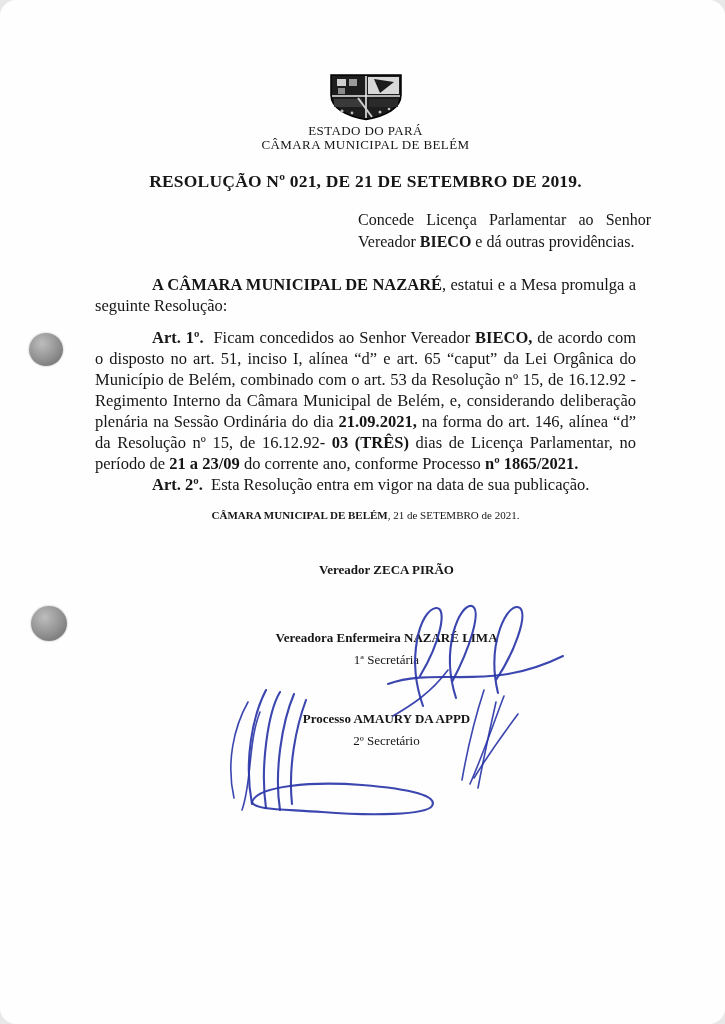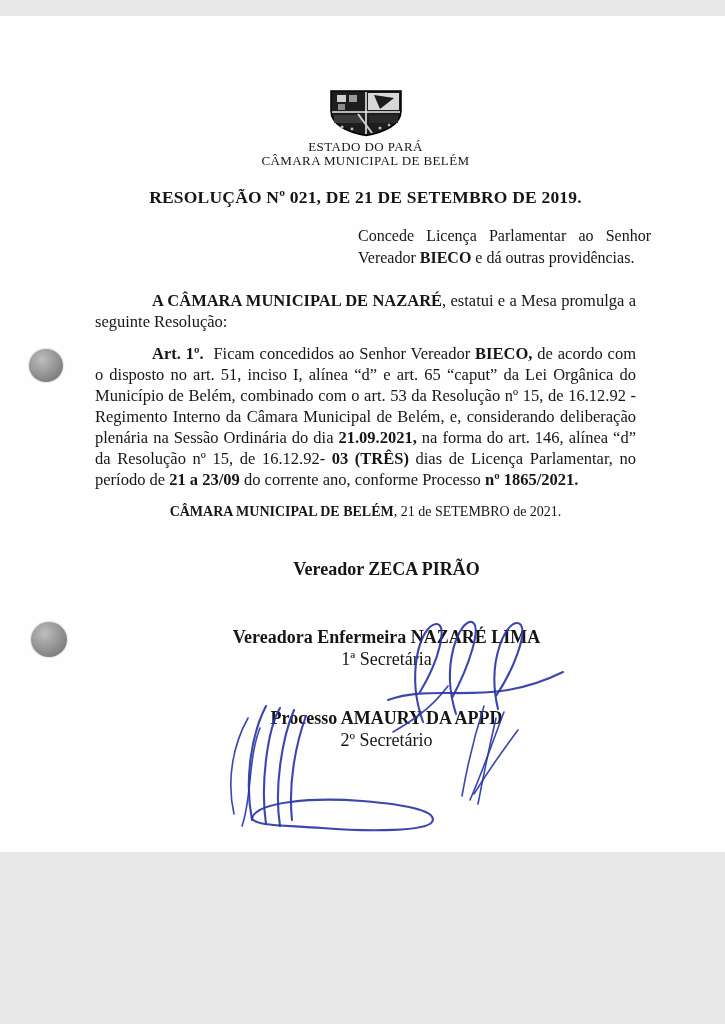--- a/index.html
+++ b/index.html
@@ -1,39 +1,39 @@
 <!DOCTYPE html>
 <html><head>
 <meta charset="utf-8">
 <style>
   html,body { margin:0; padding:0; background:#e8e8e8; }
   .page {
-    position:relative; width:725px; height:836px; margin:16px auto;
+    position:relative; width:725px; height:1024px; margin:0 auto;
     background:#fefefe; overflow:hidden;
-    font-family:"Liberation Serif", serif; color:#161616;
+    font-family:"Liberation Serif", serif; color:#161616;border-radius:16px;
   }
   .column { position:absolute; left:95px; top:0; width:541px; }
 
   .doc-header { text-align:center; margin-top:73px; line-height:14px; }
   .crest-wrap { display:block; margin:0 auto 3px auto; width:76px; height:48px; }
   .hdr-line { font-size:13px; letter-spacing:0.4px; }
 
   .doc-title { margin-top:19px; text-align:center; font-weight:bold; font-size:17.5px; letter-spacing:0.2px; }
 
   .ementa { margin-top:17px; margin-left:263px; width:293px; font-size:16px; line-height:22px; text-align:justify; }
 
   .para { font-size:16.5px; line-height:21px; text-align:justify; text-indent:57px; }
   .preamble { margin-top:21px; }
   .art { margin-top:0; }
   .art1 { margin-top:11px; }
   .bold { font-weight:bold; }
 
-  .dateline { margin-top:14px; text-align:center; font-size:14px; }
+  .dateline { margin-top:14px; text-align:center; font-size:11px; }
 
-  .sigblock { text-align:center; font-size:18px; line-height:22px; position:relative; left:21px; }
+  .sigblock { text-align:center; font-size:13px; line-height:22px; position:relative; left:21px; }
   .sig-name { font-weight:bold; }
   .sig1 { margin-top:38px; }
   .sig2 { margin-top:46px; }
   .sig3 { margin-top:37px; }
 
   .punch {
     position:absolute; border-radius:50%;
     background:radial-gradient(circle at 38% 32%, #bdbdbd, #909090 55%, #6c6c6c 95%);
     box-shadow:0 0 2px rgba(0,0,0,0.35);
   }
@@ -79,20 +79,21 @@
     </div>
 
     <div class="doc-title">RESOLUÇÃO Nº 021, DE 21 DE SETEMBRO DE 2019.</div>
 
     <div class="ementa"><span>Concede Licença Parlamentar ao Senhor Vereador </span><span class="bold">BIECO</span><span> e dá outras providências.</span></div>
 
     <div class="para preamble"><span class="bold">A CÂMARA MUNICIPAL DE NAZARÉ</span><span>, estatui e a Mesa promulga a seguinte Resolução:</span></div>
 
     <div class="para art art1"><span class="bold">Art. 1º.</span><span>&nbsp; Ficam concedidos ao Senhor Vereador </span><span class="bold">BIECO,</span><span> de acordo com o disposto no art. 51, inciso I, alínea “d” e art. 65 “caput” da Lei Orgânica do Município de Belém, combinado com o art. 53 da Resolução nº 15, de 16.12.92 - Regimento Interno da Câmara Municipal de Belém, e, considerando deliberação plenária na Sessão Ordinária do dia </span><span class="bold">21.09.2021,</span><span> na forma do art. 146, alínea “d” da Resolução nº 15, de 16.12.92- </span><span class="bold">03 (TRÊS)</span><span> dias de Licença Parlamentar, no período de </span><span class="bold">21 a 23/09</span><span> do corrente ano, conforme Processo </span><span class="bold">nº 1865/2021.</span></div>
 
+    <div class="para art"><span class="bold">Art. 2º.</span><span>&nbsp; Esta Resolução entra em vigor na data de sua publicação.</span></div>
 
     <div class="dateline"><span class="bold">CÂMARA MUNICIPAL DE BELÉM</span><span>, 21 de SETEMBRO de 2021.</span></div>
 
     <div class="sigblock sig1">
       <div class="sig-name">Vereador ZECA PIRÃO</div>
     </div>
 
     <div class="sigblock sig2">
       <div class="sig-name">Vereadora Enfermeira NAZARÉ LIMA</div>
       <div>1ª Secretária</div>

